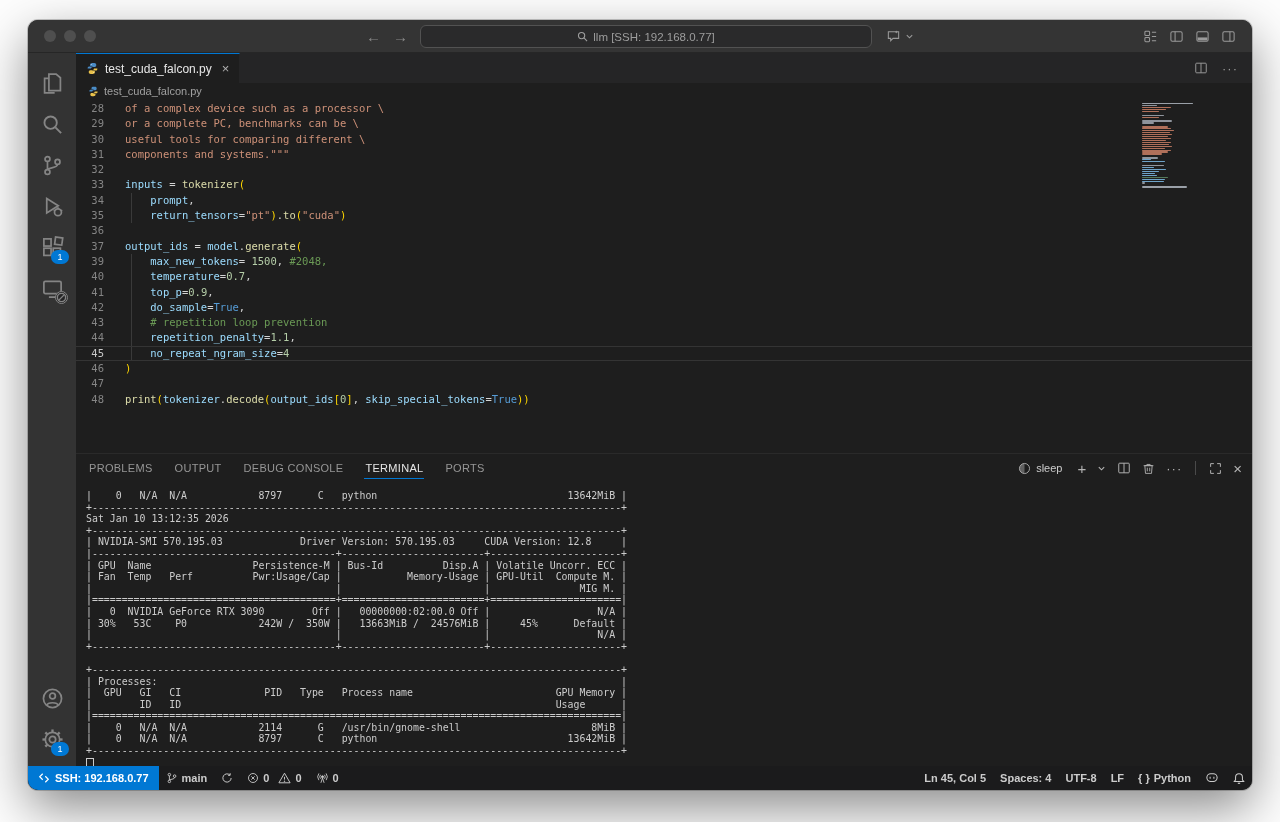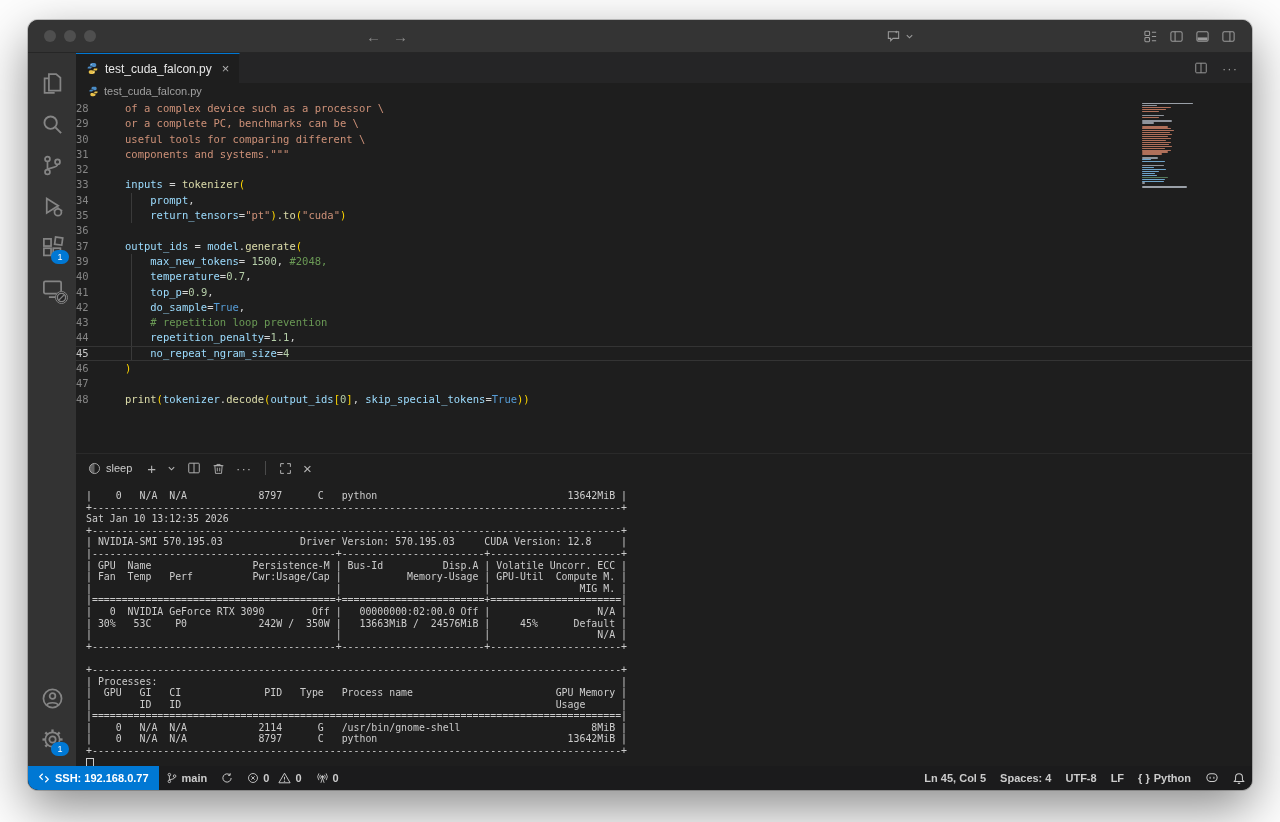--- a/index.html
+++ b/index.html
@@ -37,21 +37,21 @@
   .tab{display:flex;align-items:center;gap:6px;background:#1e1e1e;border-top:1px solid var(--accent,#0078d4);
     border-right:1px solid #252526;padding:0 10px;color:#e7e7e7;font-size:12px;}
   .tabclose{color:#b0b0b0;font-size:13px;margin-left:4px;cursor:pointer;}
   .editoractions{position:absolute;right:14px;top:0;height:30px;display:flex;align-items:center;gap:14px;color:#9a9a9a;}
   .breadcrumb{height:16px;flex:0 0 16px;background:#1e1e1e;display:flex;align-items:center;gap:5px;
     padding-left:12px;color:#a0a0a0;font-size:11px;}
   
   .editor{position:relative;height:352px;flex:0 0 352px;background:#1e1e1e;overflow:hidden;padding-top:2px;}
   .cl{position:relative;line-height:15.3px;height:15.3px;white-space:pre;
     font-family:"DejaVu Sans Mono",monospace;font-size:10.5px;}
-  .cl .ln{display:inline-block;width:28px;color:#858585;}
+  .cl .ln{display:inline-block;width:28px;text-align:right;color:#858585;}
   .cl .ct{margin-left:21px;}
   .cl.cur{border-top:1px solid rgba(255,255,255,.10);border-bottom:1px solid rgba(255,255,255,.10);height:13.3px;line-height:13.3px;}
   .cl.cur .ln{color:#c8c8c8;}
   .guide{position:absolute;left:55px;top:0;bottom:0;border-left:1px solid #3a3a3a;}
   .minimap{position:absolute;top:4px;right:52px;width:58px;}
   .mrow{height:1.3px;margin-bottom:0.65px;border-radius:1px;}
   
   .panel{flex:1;display:flex;flex-direction:column;border-top:1px solid #2a2a2a;background:#1e1e1e;min-height:0;}
   .panelheader{height:28px;flex:0 0 28px;display:flex;align-items:center;padding:0 10px 0 12px;}
   .ptabs{display:flex;gap:20px;flex:1;}
@@ -80,20 +80,27 @@
 
   <div class="titlebar">
     <div class="traffic">
       <span class="tl"></span>
       <span class="tl"></span>
       <span class="tl"></span>
     </div>
     <div class="navarrows">
       <span>←</span>
       <span>→</span>
+    </div>
+    <div class="cmdcenter">
+      <svg width="11" height="11" viewBox="0 0 12 12" fill="none" stroke="#9d9d9d" stroke-width="1.2">
+            <circle cx="5" cy="5" r="3.4"></circle>
+            <line x1="7.6" y1="7.6" x2="11" y2="11"></line>
+          </svg>
+      <span>llm [SSH: 192.168.0.77]</span>
     </div>
     <div class="chatgrp">
       <svg class="licon" viewBox="0 0 16 16" fill="none" stroke="#9a9a9a" stroke-width="1.1">
             <path d="M2.5 3h11v7h-6l-2.5 2.5V10h-2.5z"></path>
             <path d="M11 1.5l.5 1.2 1.2.5-1.2.5-.5 1.2-.5-1.2-1.2-.5 1.2-.5z" fill="#9a9a9a" stroke="none"></path>
           </svg>
       <svg width="9" height="9" viewBox="0 0 10 10" fill="none" stroke="#9a9a9a" stroke-width="1.2">
             <polyline points="2,3.5 5,6.5 8,3.5"></polyline>
           </svg>
     </div>
@@ -296,20 +303,27 @@
               <div class="mrow" style="width: 38%; background: rgb(110, 163, 201);"></div>
               <div class="mrow" style="width: 6%; background: rgb(143, 148, 156);"></div>
               <div class="mrow" style="width: 0%; background: transparent;"></div>
               <div class="mrow" style="width: 78%; background: rgb(154, 160, 168);"></div>
               <div class="mrow" style="width: 0%; background: transparent;"></div>
             </div>
       </div>
 
       <div class="panel">
         <div class="panelheader">
+          <div class="ptabs" id="panel-tabs">
+                <div class="ptab">PROBLEMS</div>
+                <div class="ptab">OUTPUT</div>
+                <div class="ptab">DEBUG CONSOLE</div>
+                <div class="ptab act">TERMINAL</div>
+                <div class="ptab">PORTS</div>
+              </div>
           <div class="pactions">
             <div class="termname">
               <svg width="13" height="13" viewBox="0 0 16 16" fill="none" stroke="#b4b4b4" stroke-width="1.1">
                     <circle cx="8" cy="8" r="6.2"></circle>
                     <path d="M8 1.8a6.2 6.2 0 0 0 0 12.4z" fill="#b4b4b4" stroke="none" opacity=".45"></path>
                   </svg>
               <span>sleep</span>
             </div>
             <span style="font-size:15px;">+</span>
             <svg width="9" height="9" viewBox="0 0 10 10" fill="none" stroke="#b4b4b4" stroke-width="1.2">

